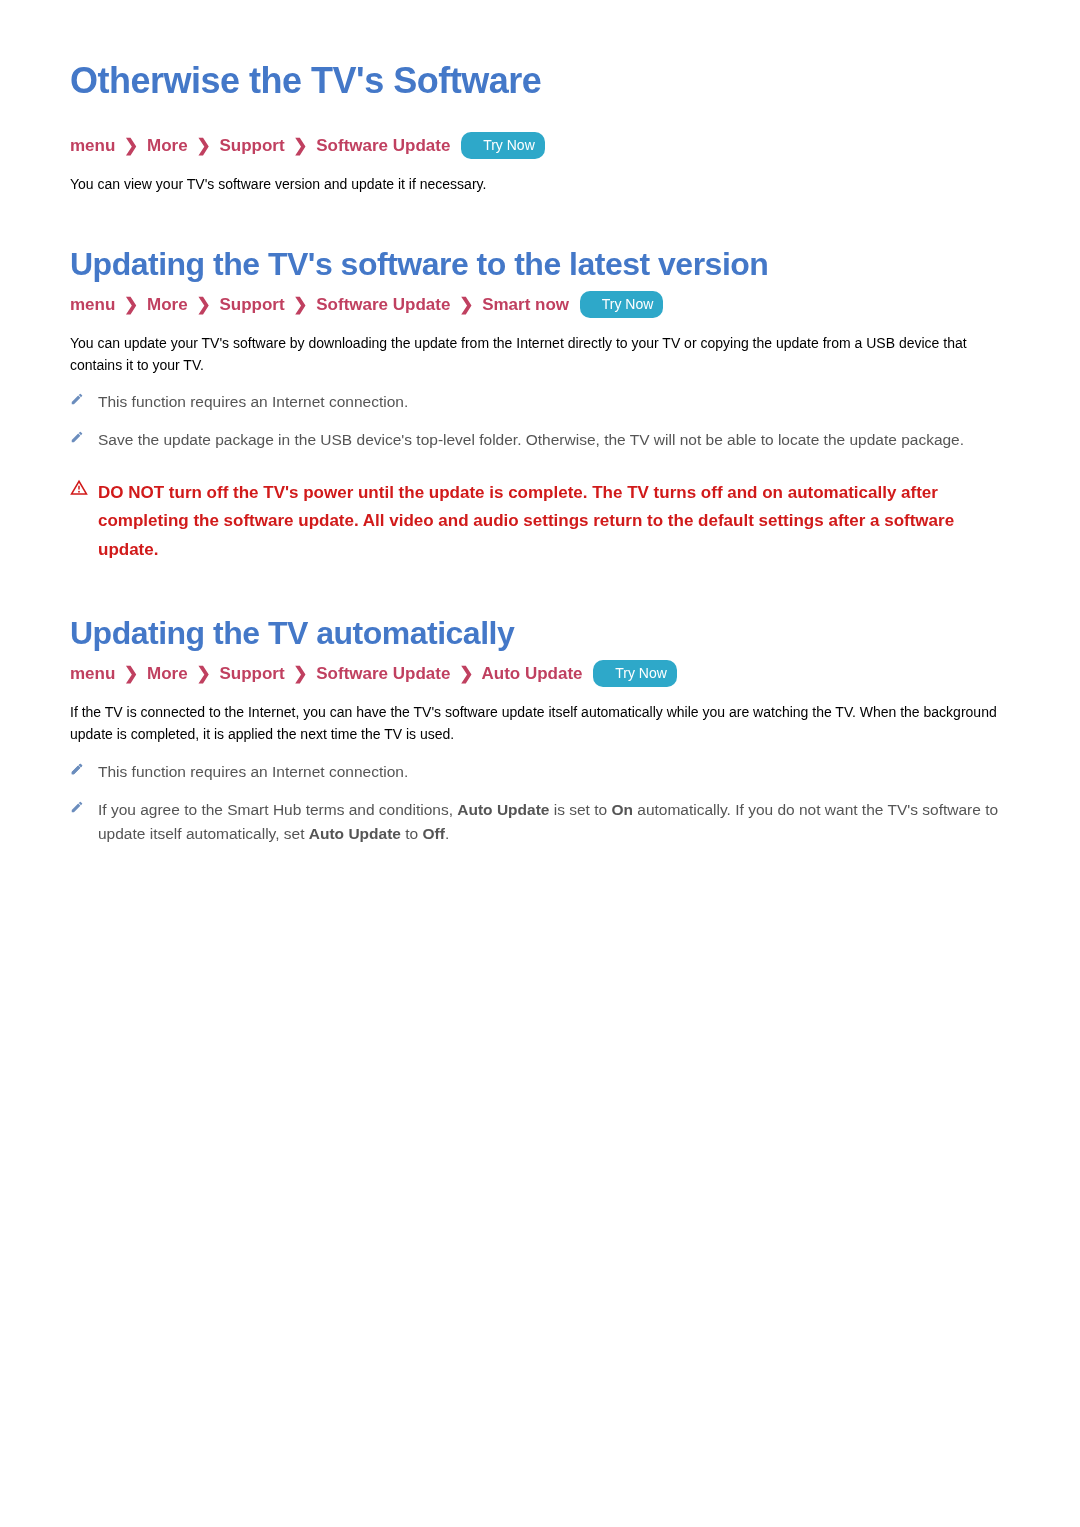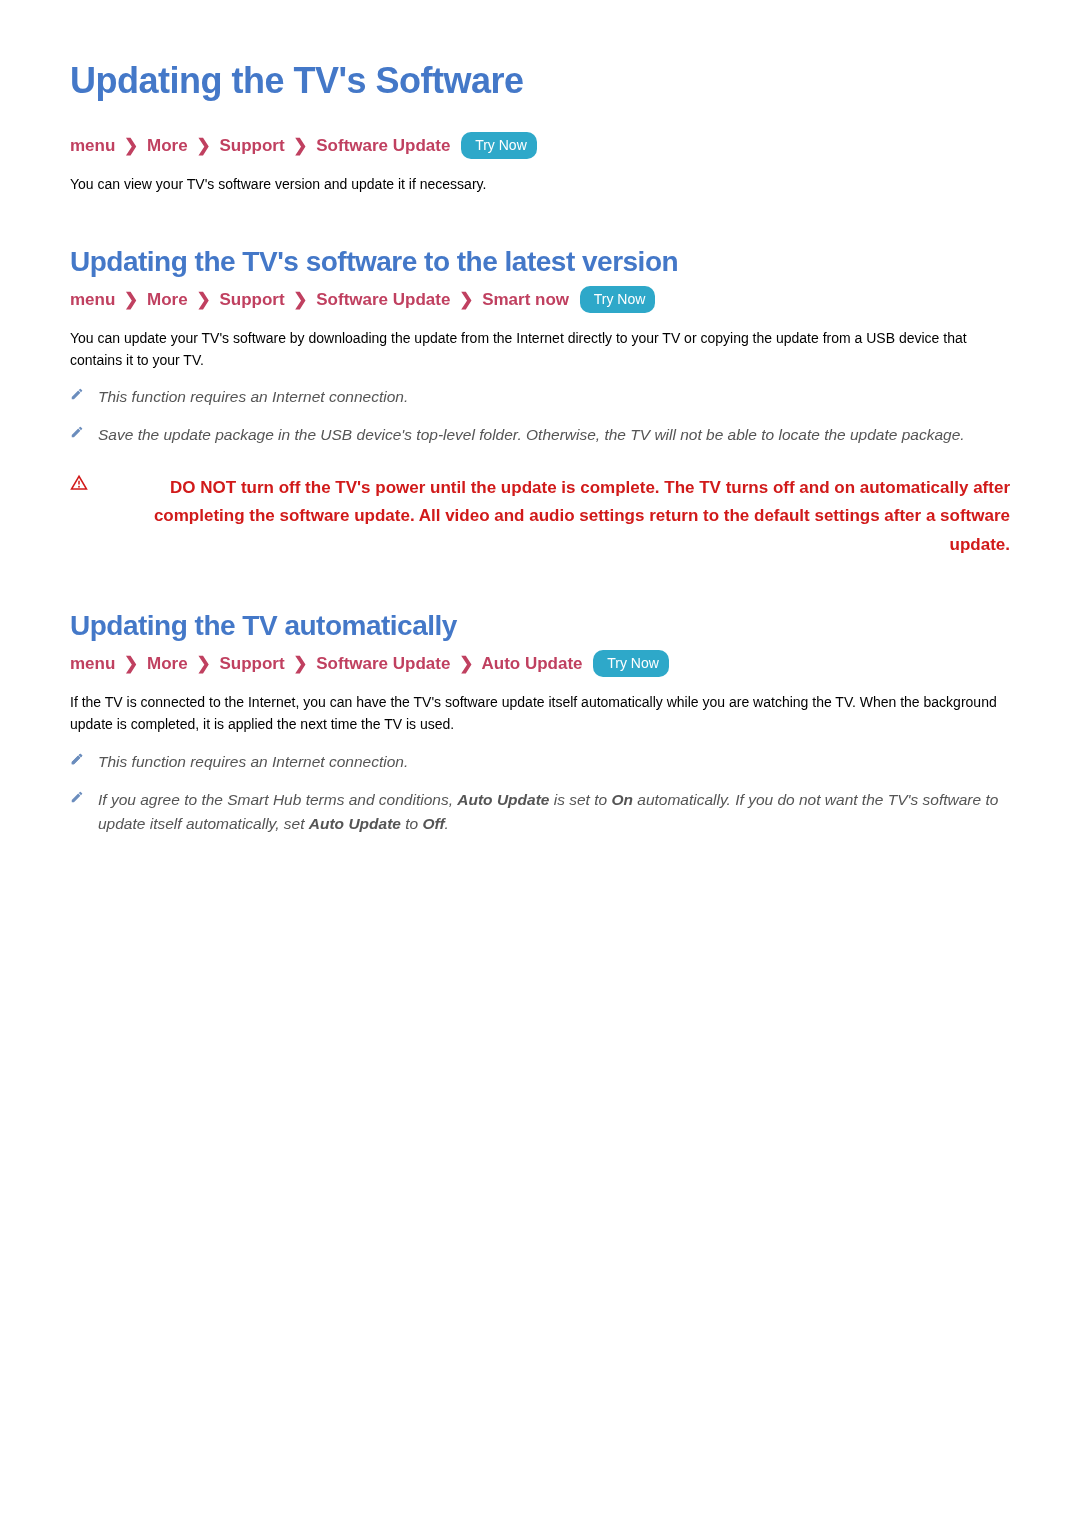--- a/index.html
+++ b/index.html
@@ -14,21 +14,21 @@
     padding: 60px 70px 60px 70px;
   }
   h1 {
     font-size: 36px;
     font-weight: bold;
     color: #4478c8;
     margin: 0 0 30px 0;
     letter-spacing: -0.5px;
   }
   h2 {
-    font-size: 28px;
+    font-size: 32px;
     font-weight: bold;
     color: #4478c8;
     margin: 50px 0 8px 0;
     letter-spacing: -0.5px;
   }
   .breadcrumb {
     font-size: 17px;
     color: #c04060;
     font-weight: bold;
     margin: 0 0 14px 0;
@@ -40,38 +40,37 @@
     margin: 0 4px;
     position: relative;
     top: -1px;
   }
   .try-now {
     display: inline-block;
     background: #2ea8c9;
     color: #fff;
     font-size: 14px;
     font-weight: normal;
-    padding: 2px 10px 3px 14px;
+    padding: 2px 10px 3px 22px;
     border-radius: 10px;
     margin-left: 6px;
     vertical-align: middle;
     position: relative;
     top: -1px;
   }
   .body-text {
     font-size: 14px;
     line-height: 1.55;
     color: #000;
     margin: 0 0 14px 0;
   }
   .note-list {
     list-style: none;
     padding: 0;
     margin: 10px 0 0 0;
-    font-style: italic;
   }
   .note-item {
     position: relative;
     padding-left: 28px;
     font-size: 15.5px;
     color: #555;
     line-height: 1.55;
     margin-bottom: 14px;
   }
   .note-icon {
@@ -99,33 +98,32 @@
   }
   .warning-icon svg {
     width: 18px;
     height: 18px;
   }
   .warning-text {
     font-size: 17px;
     font-weight: bold;
     color: #d11a1a;
     line-height: 1.7;
-    text-align: right;
   }
   .bold-inline {
     font-weight: bold;
     color: #555;
   }
 </style>
 </head>
 <body>
 
 <div class="page">
 
-  <h1>Updating the TV's Software</h1>
+  <h1>Otherwise the TV's Software</h1>
 
   <div class="breadcrumb">
     <span>menu</span>
     <span class="chev">❯</span>
     <span>More</span>
     <span class="chev">❯</span>
     <span>Support</span>
     <span class="chev">❯</span>
     <span>Software Update</span>
     <span class="try-now">Try Now</span>

